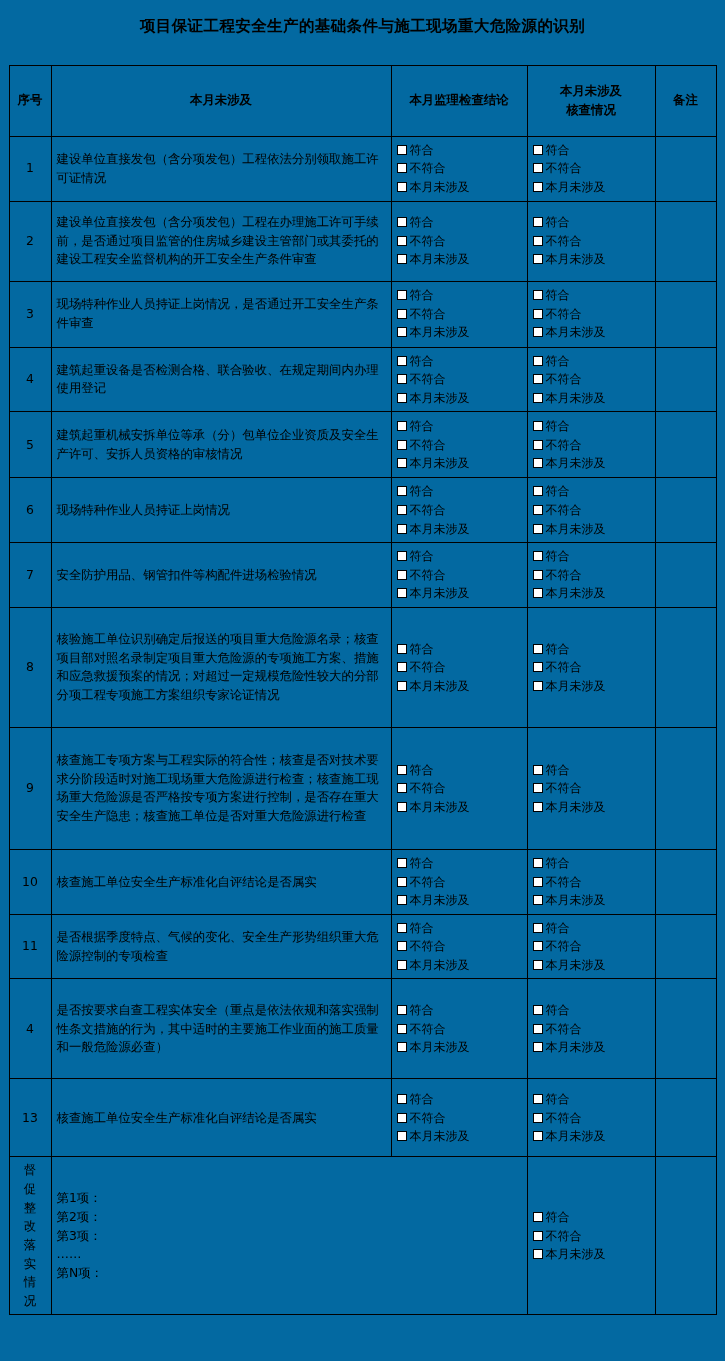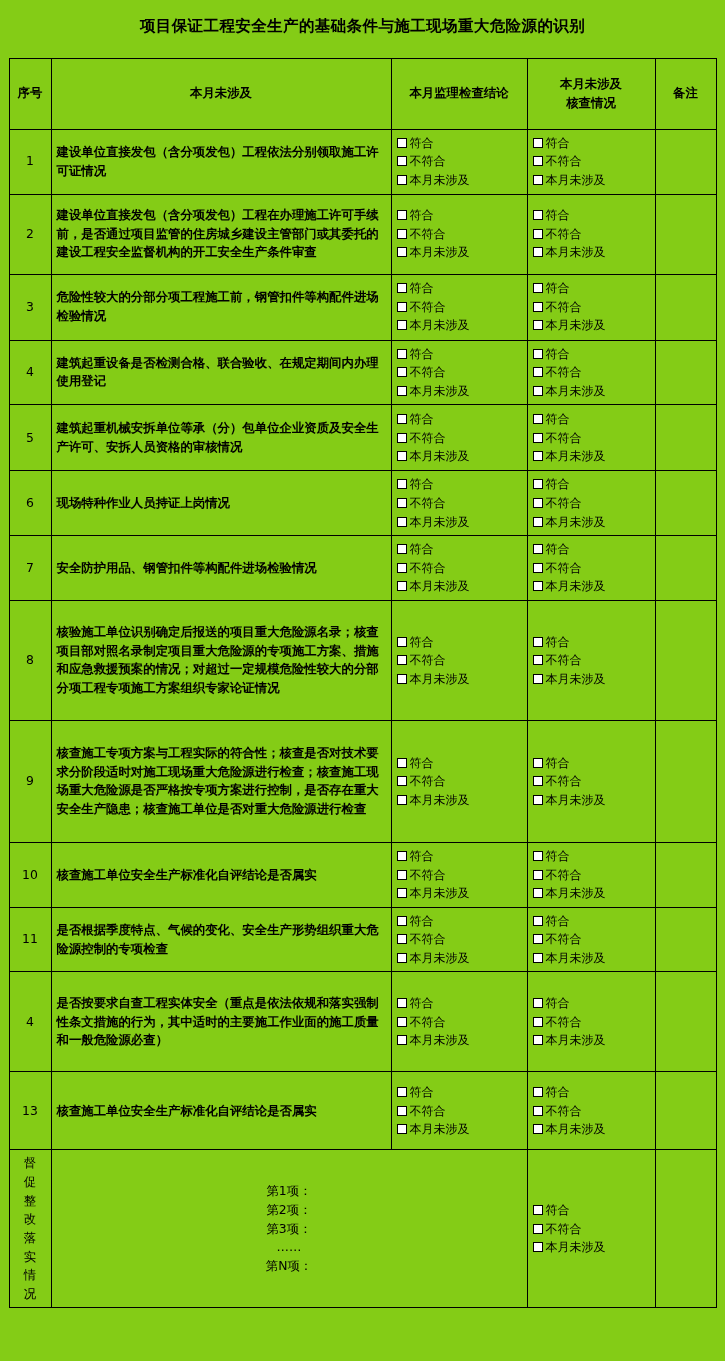--- a/index.html
+++ b/index.html
@@ -7,38 +7,38 @@
     padding: 0;
     background: #ffffff;
   }
   body {
     font-family: "DejaVu Sans", "Liberation Sans", sans-serif;
   }
   .page {
     width: 725px;
     min-height: 1361px;
     position: relative;
-    background: #84cc16;
+    background: #0369a1;
     box-sizing: border-box;
   }
   .title-wrap {
     padding: 14px 40px 10px 40px;
     text-align: center;
   }
   .title-line {
     font-size: 15.5px;
     font-weight: bold;
     line-height: 1.6;
     color: #000;
     letter-spacing: 0.4px;
   }
   table.sheet {
     border-collapse: collapse;
     width: 707px;
-    margin: 9px auto;
+    margin: 16px auto;
     table-layout: fixed;
   }
   table.sheet td {
     border: 1px solid #000;
     vertical-align: middle;
     font-size: 12.4px;
     color: #000;
     padding: 4px 5px;
     line-height: 1.5;
   }
@@ -56,21 +56,20 @@
     line-height: 1.5;
   }
   .no-cell {
     text-align: center;
     font-size: 12.6px;
   }
   .content-cell {
     text-align: left;
     padding-left: 8px;
     padding-right: 6px;
-    font-weight: bold;
   }
   .checks {
     padding-left: 8px;
     vertical-align: middle;
   }
   .check-row {
     display: block;
     font-size: 12px;
     line-height: 1.55;
     white-space: nowrap;
@@ -95,21 +94,20 @@
   }
   .vert-label span {
     display: block;
   }
   .items-cell {
     vertical-align: top;
     padding-top: 6px;
     padding-left: 8px;
     font-size: 12.4px;
     line-height: 1.62;
-    text-align: center;
   }
   .items-cell div { white-space: nowrap; }
 </style>
 </head>
 <body>
 
 <div class="page">
 
   <div class="title-wrap">
     <div class="title-line">项目保证工程安全生产的基础条件与施工现场重大危险源的识别</div>
@@ -162,21 +160,21 @@
         <td class="checks">
           <span class="check-row"><span class="box"></span><span>符合</span></span>
           <span class="check-row"><span class="box"></span><span>不符合</span></span>
           <span class="check-row"><span class="box"></span><span>本月未涉及</span></span>
         </td>
         <td class="remark-cell"></td>
       </tr>
 
       <tr style="height:66px">
         <td class="no-cell">3</td>
-        <td class="content-cell">危险性较大的分部分项工程施工前，钢管扣件等构配件进场检验情况</td>
+        <td class="content-cell">现场特种作业人员持证上岗情况，是否通过开工安全生产条件审查</td>
         <td class="checks">
           <span class="check-row"><span class="box"></span><span>符合</span></span>
           <span class="check-row"><span class="box"></span><span>不符合</span></span>
           <span class="check-row"><span class="box"></span><span>本月未涉及</span></span>
         </td>
         <td class="checks">
           <span class="check-row"><span class="box"></span><span>符合</span></span>
           <span class="check-row"><span class="box"></span><span>不符合</span></span>
           <span class="check-row"><span class="box"></span><span>本月未涉及</span></span>
         </td>

